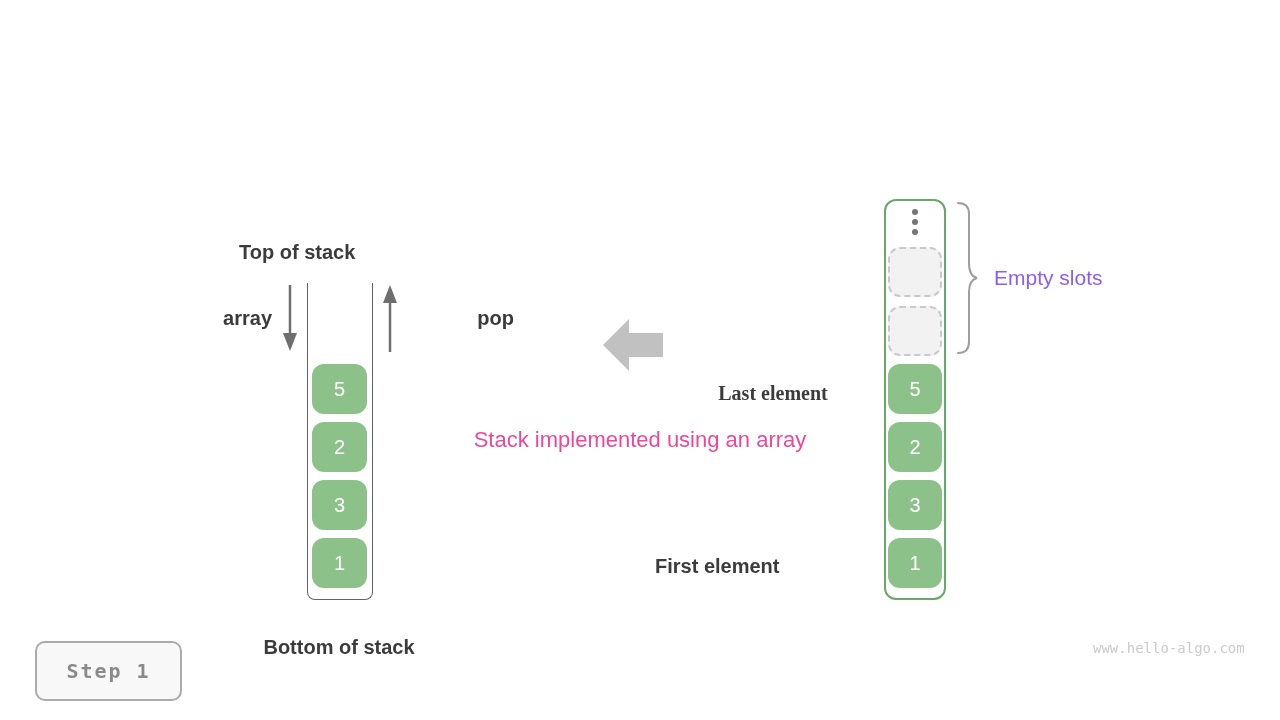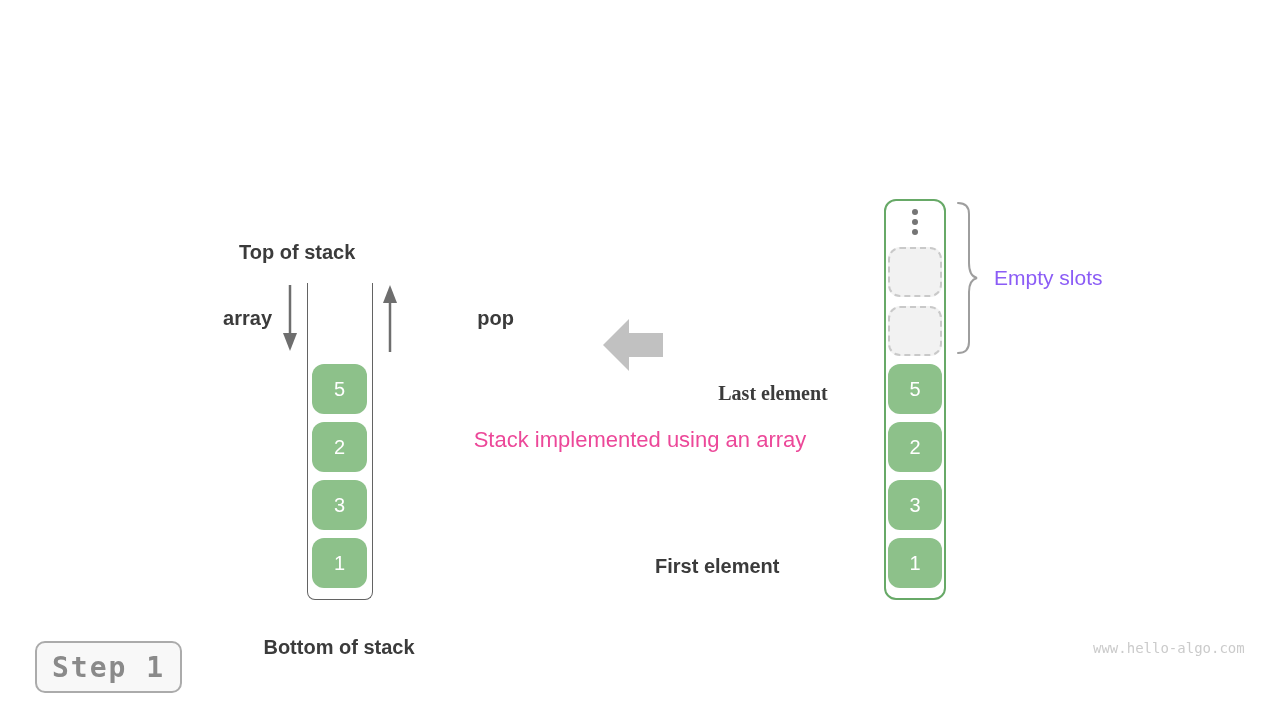--- a/index.html
+++ b/index.html
@@ -56,24 +56,24 @@
   .ac0{top:163px;} .ac1{top:221px;} .ac2{top:279px;} .ac3{top:337px;}
   .empty-slot{
     left:2px;width:54px;height:50px;box-sizing:border-box;border-radius:12px;
     background:#f2f2f2;border:2px dashed #c9c9c9;
   }
   .es0{top:46px;} .es1{top:105px;}
   .brace{left:950px;top:200px;}
 
   
   .step-badge{
-    left:35px;top:641px;width:147px;height:52px;box-sizing:border-box;
+    left:35px;top:641px;width:147px;height:60px;box-sizing:border-box;
     background:#f8f8f8;border:2px solid #ababab;border-radius:10px;
     display:flex;align-items:center;justify-content:center;
-    font-family:"DejaVu Sans Mono",monospace;font-size:28px;font-weight:700;
+    font-family:"DejaVu Sans Mono",monospace;font-size:20px;font-weight:700;
     color:#8a8a8a;letter-spacing:2px;
   }
   .watermark{
     left:1077px;top:640px;width:180px;
     font-family:"DejaVu Sans Mono",monospace;font-size:14px;color:#cbcbcb;margin-left:16px;
   }
 </style>
 </head>
 <body>
 

